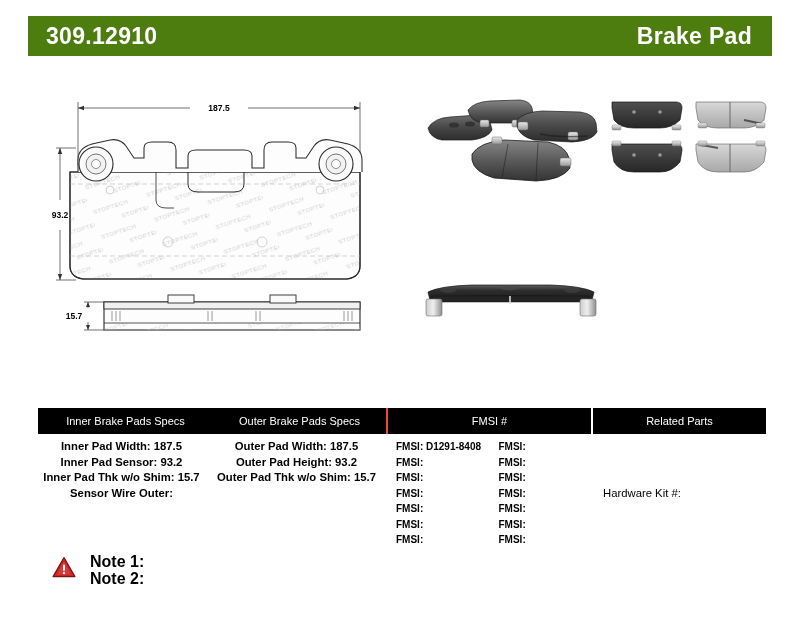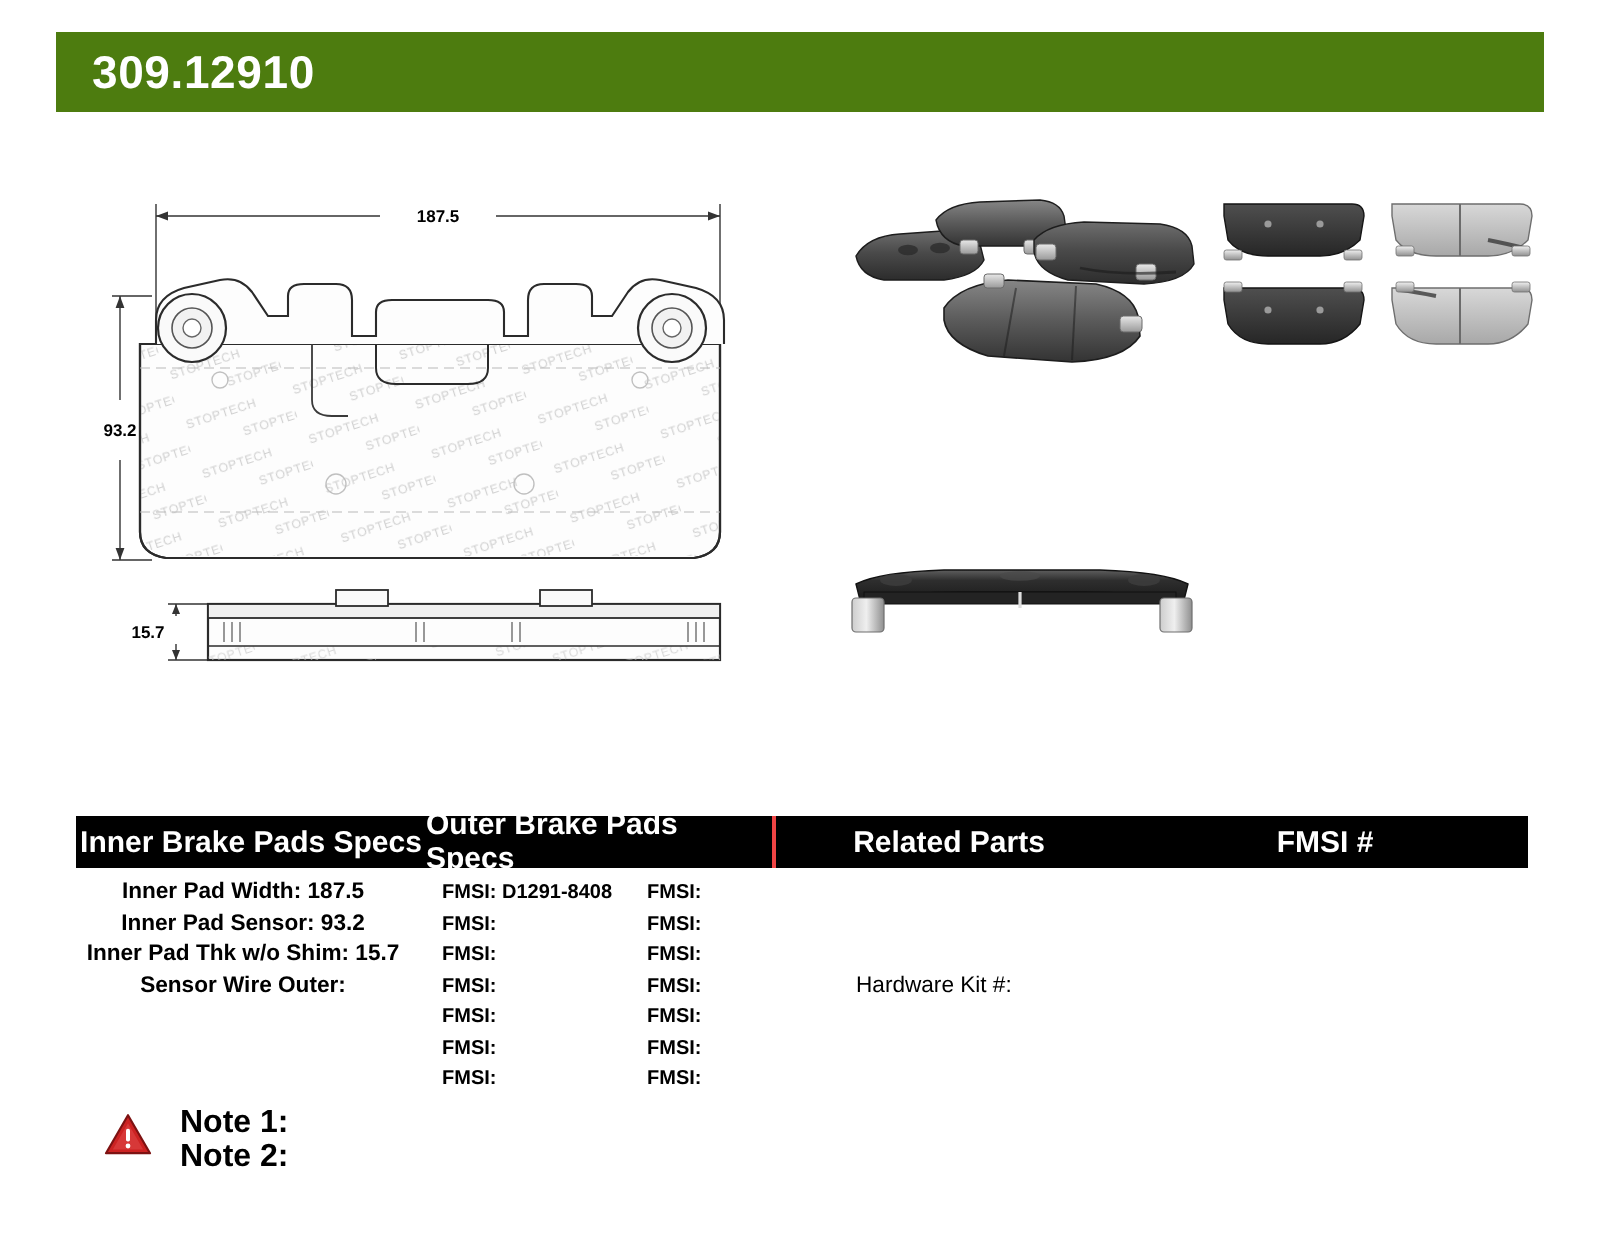--- a/index.html
+++ b/index.html
@@ -89,22 +89,22 @@
     top: 408px;
     width: 728px;
   }
   .table-header-row {
     display: flex;
     background: #000000;
     height: 26px;
   }
   .th {
     color: #ffffff;
-    font-size: 15px;
-    font-weight: bold;
+    font-size: 11px;
+    font-weight: normal;
     display: flex;
     align-items: center;
     justify-content: center;
     box-sizing: border-box;
     height: 26px;
   }
   .th-inner   { width: 175px; }
   .th-outer   { width: 175px; border-right: 2px solid #ef4444; }
   .th-fmsi    { width: 205px; border-right: 2px solid #ffffff; }
   .th-related { width: 173px; }
@@ -172,20 +172,21 @@
     font-size: 8.5px;
     font-weight: bold;
     font-family: "Liberation Sans", sans-serif;
   }
 </style>
 </head>
 <body>
 
 <div class="header-bar">
   <span class="header-part-number">309.12910</span>
+  <span class="header-title">Brake Pad</span>
 </div>
 
 <div class="drawing-area">
 
   <div class="cad-block">
     <svg width="360" height="280" viewBox="0 0 360 280">
       <defs>
         <pattern id="wm" width="56" height="26" patternUnits="userSpaceOnUse" patternTransform="rotate(-18)">
           <text x="2" y="12" font-family="Liberation Sans, sans-serif" font-size="6.2" fill="#c9c9c9" letter-spacing="0.4">STOPTECH</text>
           <text x="28" y="24" font-family="Liberation Sans, sans-serif" font-size="6.2" fill="#c9c9c9" letter-spacing="0.4">STOPTECH</text>
@@ -401,22 +402,22 @@
       <ellipse cx="152" cy="20" rx="8" ry="3" fill="#3d3d3d" opacity="0.85"></ellipse>
       <ellipse cx="90" cy="18" rx="10" ry="2.4" fill="#4a4a4a" opacity="0.7"></ellipse>
     </svg>
   </div>
 </div>
 
 <div class="spec-table">
   <div class="table-header-row">
     <div class="th th-inner">Inner Brake Pads Specs</div>
     <div class="th th-outer">Outer Brake Pads Specs</div>
+    <div class="th th-fmsi">FMSI #</div>
     <div class="th th-related">Related Parts</div>
-    <div class="th th-fmsi">FMSI #</div>
   </div>
 
   <div class="table-body">
 
     <div class="col-inner">
       <div class="spec-line">
         <span>Inner Pad Width:</span>
         <span class="val"> 187.5</span>
       </div>
       <div class="spec-line">
@@ -426,20 +427,34 @@
       <div class="spec-line">
         <span>Inner Pad Thk w/o Shim:</span>
         <span class="val"> 15.7</span>
       </div>
       <div class="spec-line">
         <span>Sensor Wire Outer:</span>
         <span class="val"></span>
       </div>
     </div>
 
+    <div class="col-outer">
+      <div class="spec-line">
+        <span>Outer Pad Width:</span>
+        <span class="val"> 187.5</span>
+      </div>
+      <div class="spec-line">
+        <span>Outer Pad Height:</span>
+        <span class="val"> 93.2</span>
+      </div>
+      <div class="spec-line">
+        <span>Outer Pad Thk w/o Shim:</span>
+        <span class="val"> 15.7</span>
+      </div>
+    </div>
 
     <div class="col-fmsi">
       <div class="fmsi-sub">
         <div class="fmsi-line">
           <span>FMSI:</span>
           <span> D1291-8408</span>
         </div>
         <div class="fmsi-line">
           <span>FMSI:</span>
           <span></span>

